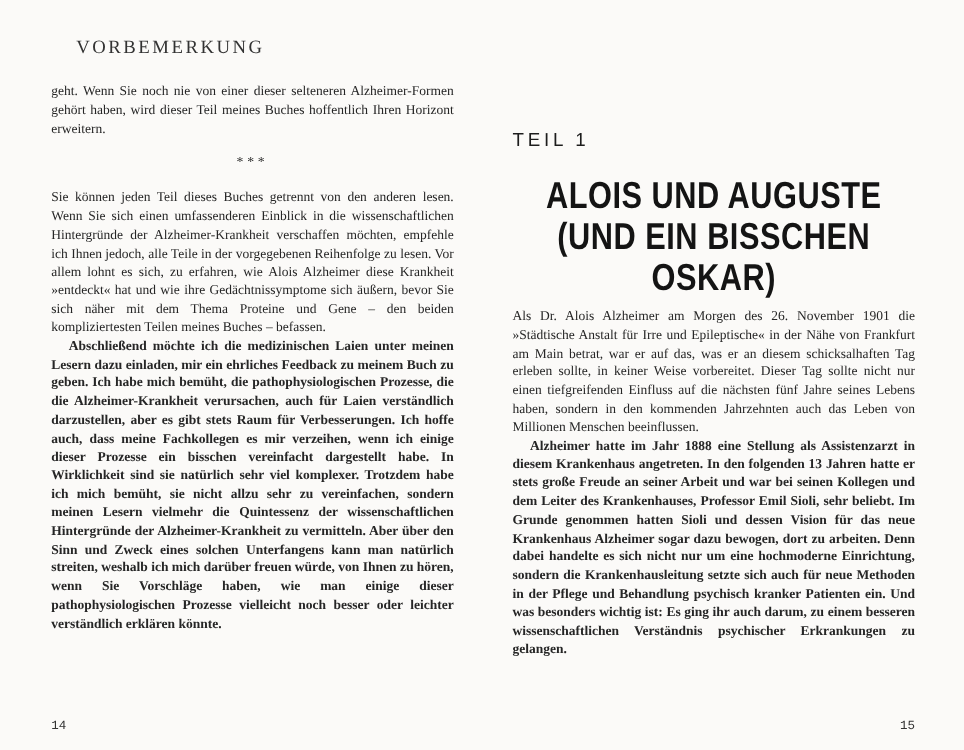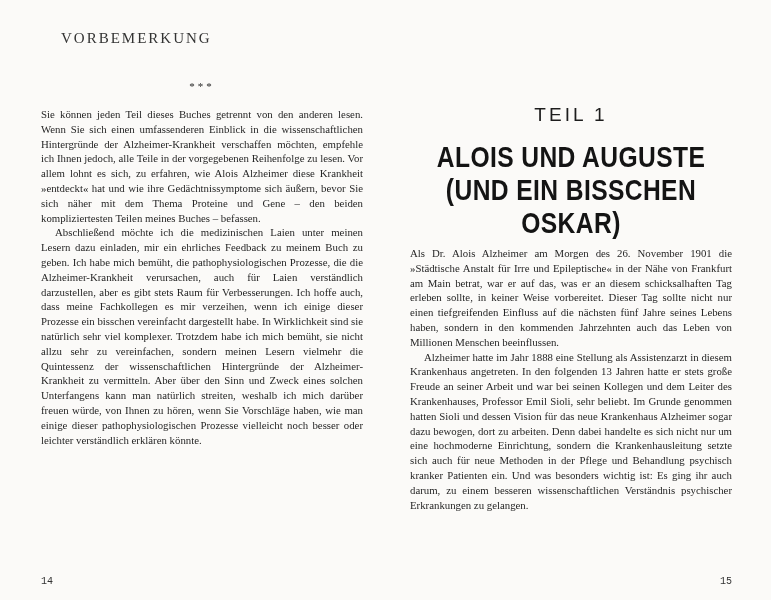--- a/index.html
+++ b/index.html
@@ -37,36 +37,35 @@
   .page-right .text-block { top: 246px; }
 
   .para {
     font-size: 10.8px;
     line-height: 14.8px;
     text-align: justify;
     hyphens: auto;
     -webkit-hyphens: auto;
     color: #262626;
   }
-  .para.indent { text-indent: 14px; }
+  .para.indent { text-indent: 14px; font-weight: bold; }
 
   .separator {
     text-align: center;
     font-size: 11px;
     letter-spacing: 3px;
     margin: 14px 0 15px 0;
     color: #262626;
   }
 
   .part-label {
     position: absolute;
     top: 104px; left: 0; right: 0;
-    text-align: center;
     font-family: "Liberation Sans", sans-serif;
-    font-size: 19px;
+    font-size: 15px;
     letter-spacing: 3px;
     color: #1d1d1d;
   }
 
   .chapter-title-wrap {
     position: absolute;
     top: 140px;
     left: -44px;
     width: 410px;
   }
@@ -94,20 +93,21 @@
 </style>
 </head>
 <body>
 
 <div>
 
   <div class="page page-left" lang="de">
     <div class="running-header">VORBEMERKUNG</div>
 
     <div class="text-block">
+      <p class="para">geht. Wenn Sie noch nie von einer dieser selteneren Alzheimer-Formen gehört haben, wird dieser Teil meines Buches hoffentlich Ihren Horizont erweitern.</p>
 
       <div class="separator">***</div>
 
       <p class="para">Sie können jeden Teil dieses Buches getrennt von den anderen lesen. Wenn Sie sich einen umfassenderen Einblick in die wissenschaftlichen Hintergründe der Alzheimer-Krankheit verschaffen möchten, empfehle ich Ihnen jedoch, alle Teile in der vorgegebenen Reihenfolge zu lesen. Vor allem lohnt es sich, zu erfahren, wie Alois Alzheimer diese Krankheit »entdeckt« hat und wie ihre Gedächtnissymptome sich äußern, bevor Sie sich näher mit dem Thema Proteine und Gene – den beiden kompliziertesten Teilen meines Buches – befassen.</p>
 
       <p class="para indent">Abschließend möchte ich die medizinischen Laien unter meinen Lesern dazu einladen, mir ein ehrliches Feedback zu meinem Buch zu geben. Ich habe mich bemüht, die pathophysiologischen Prozesse, die die Alzheimer-Krankheit verursachen, auch für Laien verständlich darzustellen, aber es gibt stets Raum für Verbesserungen. Ich hoffe auch, dass meine Fachkollegen es mir verzeihen, wenn ich einige dieser Prozesse ein bisschen vereinfacht dargestellt habe. In Wirklichkeit sind sie natürlich sehr viel komplexer. Trotzdem habe ich mich bemüht, sie nicht allzu sehr zu vereinfachen, sondern meinen Lesern vielmehr die Quintessenz der wissenschaftlichen Hintergründe der Alzheimer-Krankheit zu vermitteln. Aber über den Sinn und Zweck eines solchen Unterfangens kann man natürlich streiten, weshalb ich mich darüber freuen würde, von Ihnen zu hören, wenn Sie Vorschläge haben, wie man einige dieser pathophysiologischen Prozesse vielleicht noch besser oder leichter verständlich erklären könnte.</p>
 
     </div>
 
     <div class="page-number pn-left">14</div>

